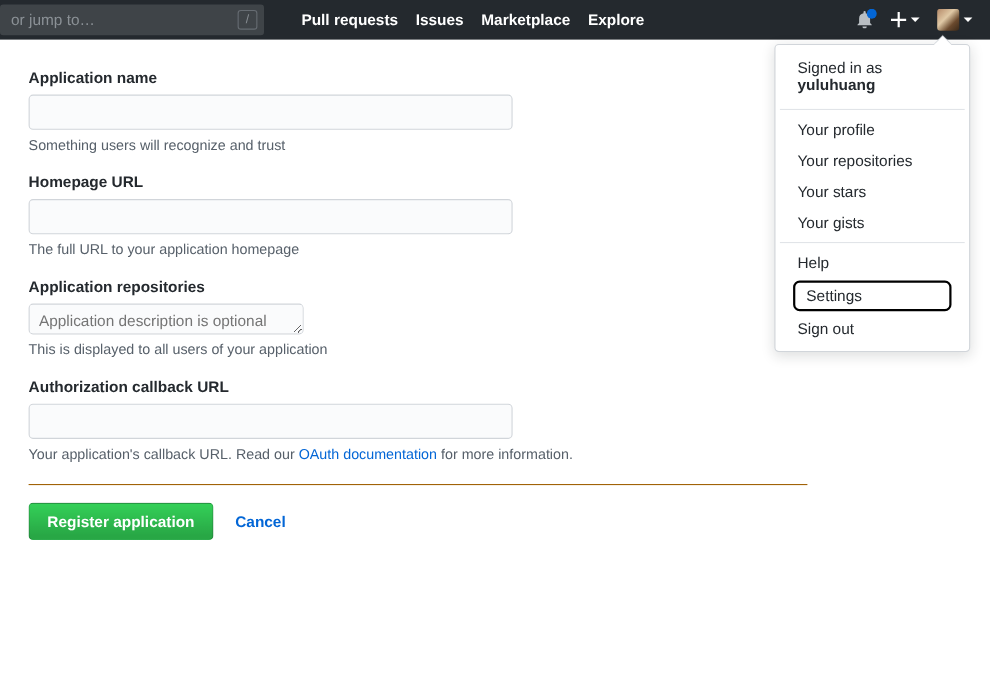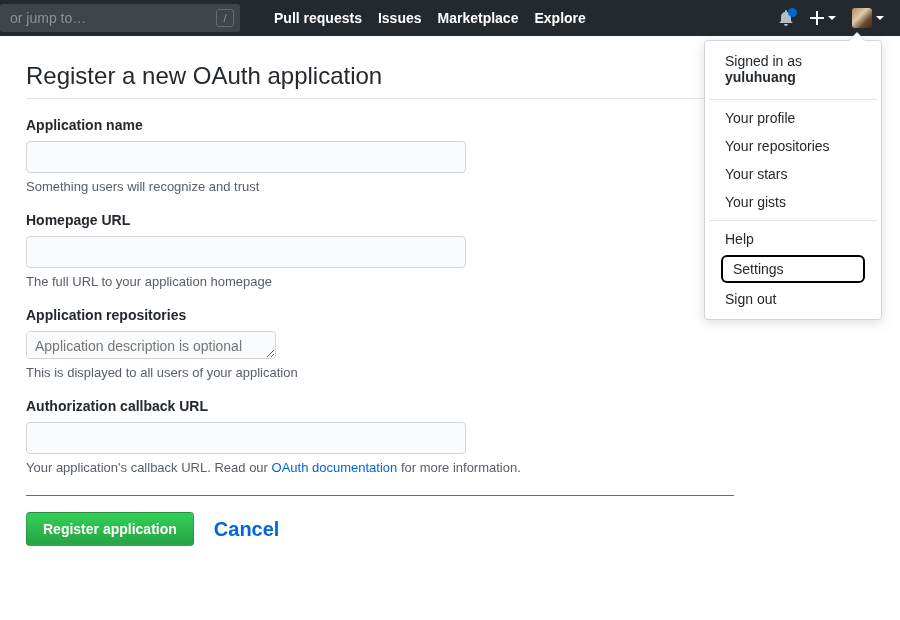--- a/index.html
+++ b/index.html
@@ -143,21 +143,21 @@
     color: #fff;
     font-weight: 600;
     font-size: 14px;
     padding: 8px 16px;
     border-radius: 4px;
     cursor: pointer;
   }
   .btn-cancel {
     color: #0366d6;
     font-weight: 600;
-    font-size: 20px;
+    font-size: 14px;
     cursor: pointer;
   }
 
   
   .dropdown {
     position: absolute;
     top: 40px;
     right: 18px;
     width: 178px;
     background: #fff;
@@ -244,21 +244,20 @@
   <span class="dd-item">Your repositories</span>
   <span class="dd-item">Your stars</span>
   <span class="dd-item">Your gists</span>
   <div class="dd-divider"></div>
   <span class="dd-item">Help</span>
   <span class="dd-item highlight">Settings</span>
   <span class="dd-item">Sign out</span>
 </div>
 
 <div class="main">
-  <h1 class="page-title">Register a new OAuth application</h1>
 
   <div class="field">
     <label class="field-label">Application name</label>
     <input class="text-input" type="text" style="">
     <div class="hint">Something users will recognize and trust</div>
   </div>
 
   <div class="field">
     <label class="field-label">Homepage URL</label>
     <input class="text-input" type="text" style="">

